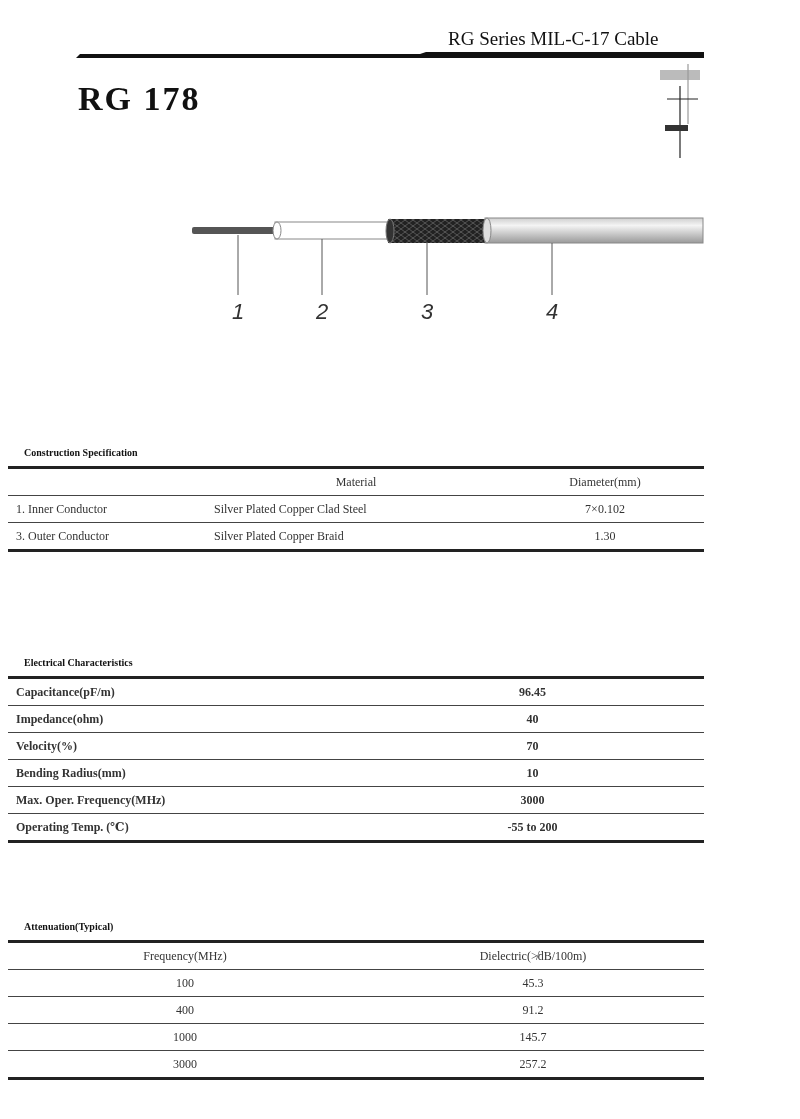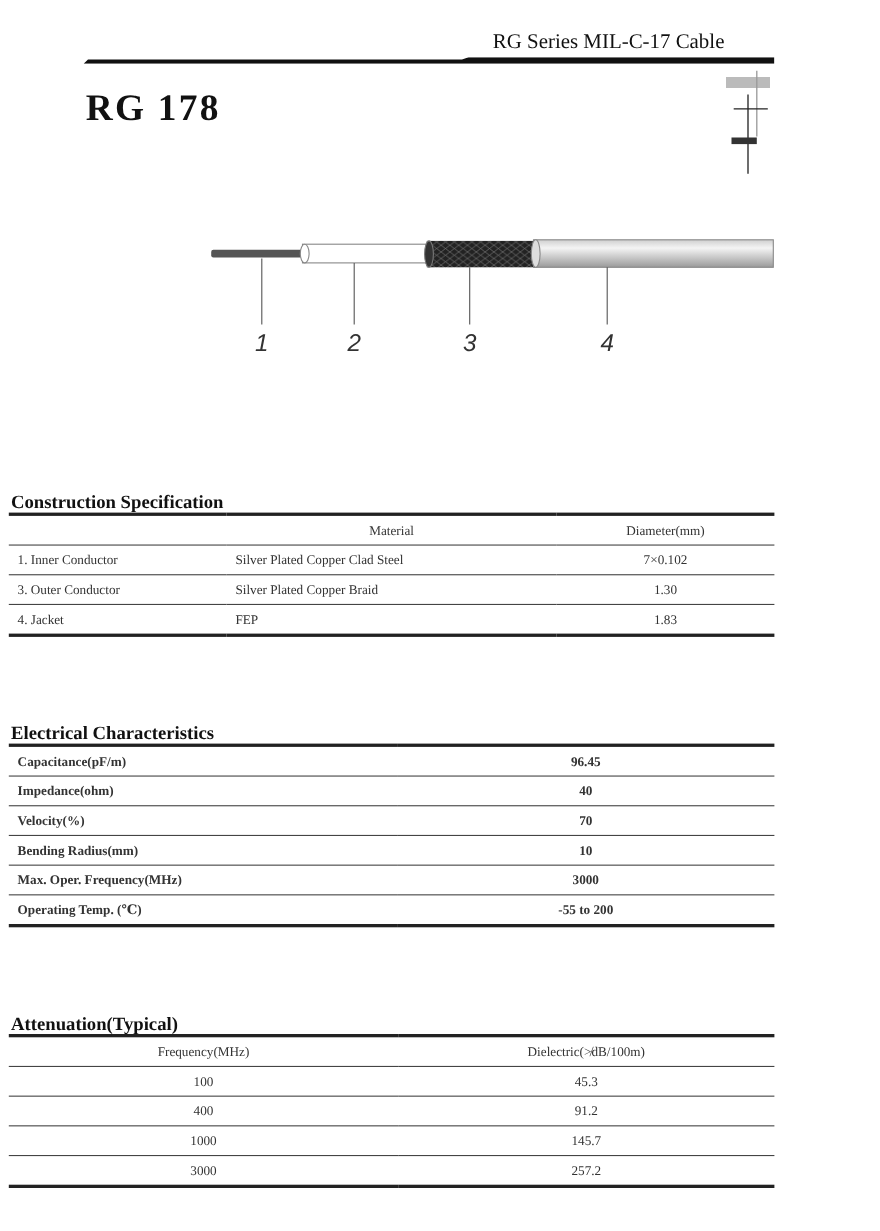--- a/index.html
+++ b/index.html
@@ -3,21 +3,21 @@
 <meta charset="utf-8">
 <style>
   html, body { margin:0; padding:0; background:#fff; }
   body { width:800px; height:1119px; position:relative; overflow:hidden; font-family:"Liberation Serif","DejaVu Serif",serif; color:#222; }
   .abs { position:absolute; }
   .series-title { left:448px; top:28px; font-size:19px; font-weight:normal; color:#111; white-space:nowrap; }
   .header-rule { left:76px; top:52px; width:628px; height:6px; }
   .model { left:34px; top:80px; font-size:34px; font-weight:bold; letter-spacing:2px; color:#111;margin-left:44px; }
   .logo { left:655px; top:64px; width:56px; height:96px; }
   .cable { left:185px; top:205px; width:525px; height:125px; }
-  .sec-title { left:10px; font-size:17px; font-weight:bold; color:#111;text-align:right; }
+  .sec-title { left:24px; font-size:10px; font-weight:bold; color:#111;text-align:right; }
   table { position:absolute; left:8px; width:696px; border-collapse:collapse; font-size:12px; color:#333; }
   table td { height:26.5px; padding:0 0 0 8px; border-bottom:1.5px solid #444; vertical-align:middle; }
   table tr:first-child td { border-top:3px solid #222; }
   table tr:last-child td { border-bottom:3px solid #222; }
   .c { text-align:center; padding-left:0; }
   #t1 { top:466px; } #t1 td { height:26px; }
   #t2 { top:676px; } #t2 td { height:26px;font-weight:bold; }
   #t3 { top:940px; } #t3 td { height:26px;margin-top:28px; }
 </style>
 </head>
@@ -89,25 +89,20 @@
   <tr>
     <td>1. Inner Conductor</td>
     <td>Silver Plated Copper Clad Steel</td>
     <td class="c">7×0.102</td>
   </tr>
   <tr>
     <td>3. Outer Conductor</td>
     <td>Silver Plated Copper Braid</td>
     <td class="c">1.30</td>
   </tr>
-  <tr>
-    <td>4. Jacket</td>
-    <td>FEP</td>
-    <td class="c">1.83</td>
-  </tr>
 </tbody>
   </table>
 
 <div class="abs sec-title" style="top:657px">Electrical Characteristics</div>
 <table id="t2">
   <tbody>
       <tr>
         <td style="width:345px">Capacitance(pF/m)</td>
         <td class="c">96.45</td>
       </tr>

